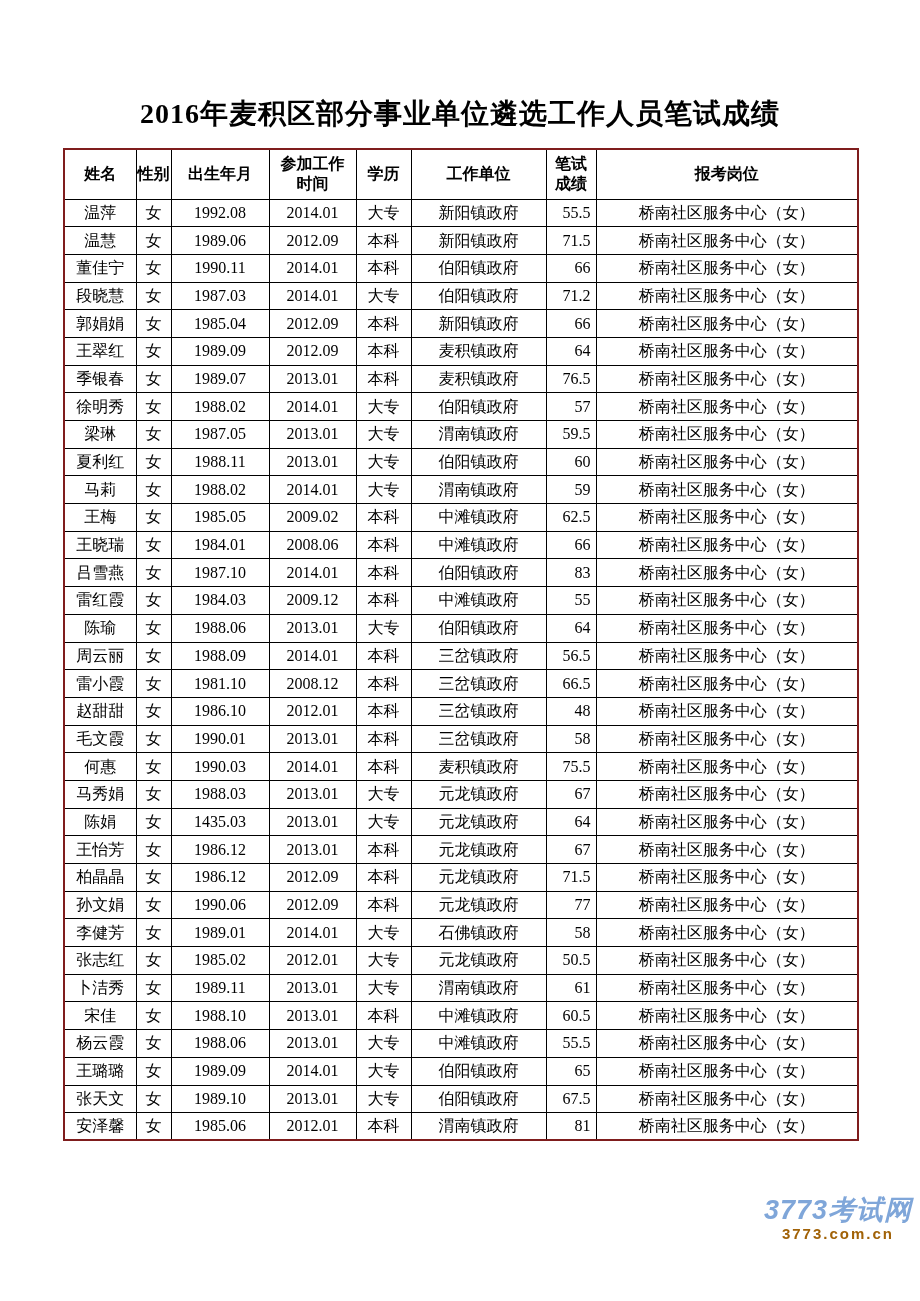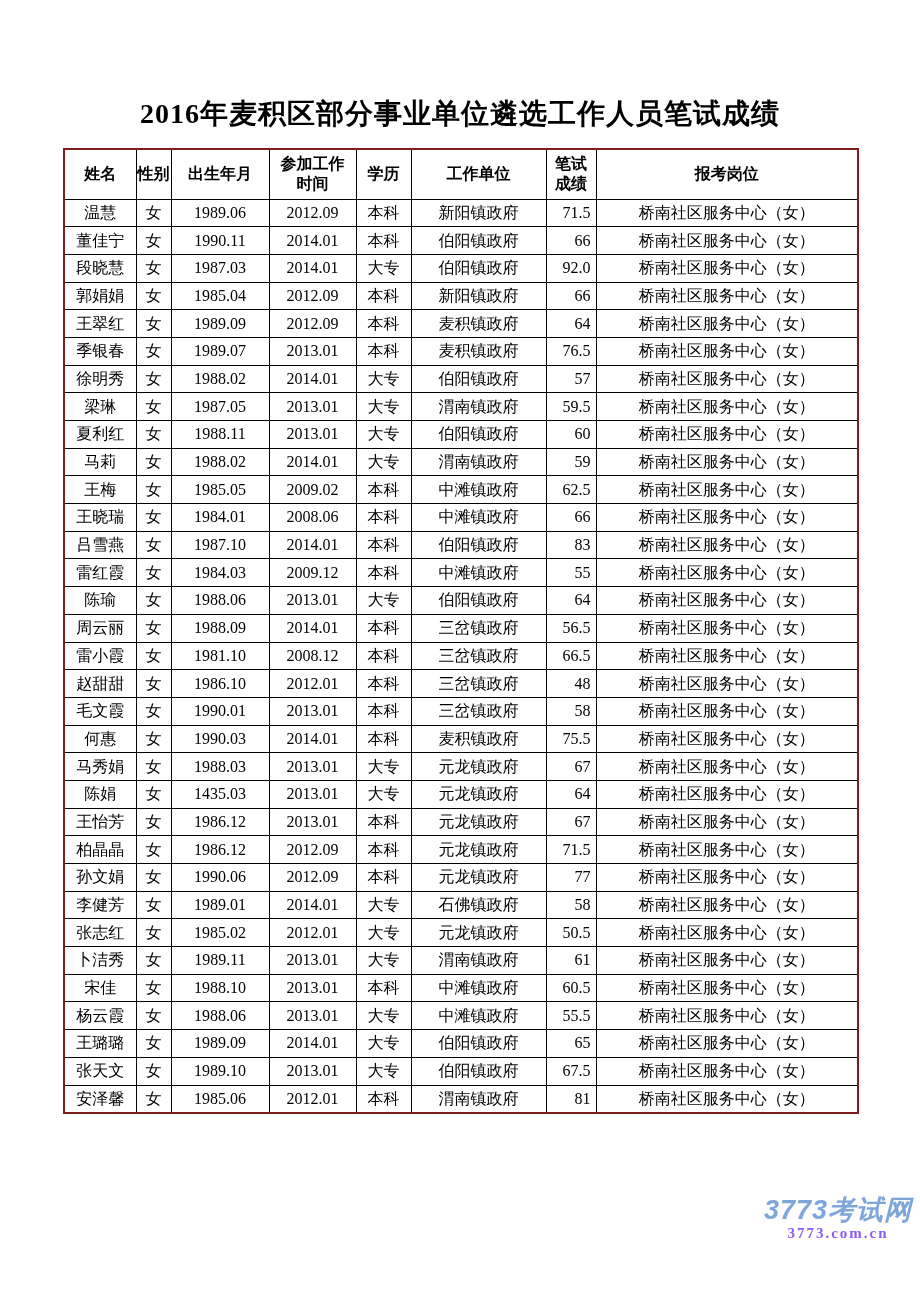--- a/index.html
+++ b/index.html
@@ -119,20 +119,30 @@
 时间</th>
           <th>学历</th>
           <th>工作单位</th>
           <th>笔试
 成绩</th>
           <th>报考岗位</th>
         </tr>
     </thead>
     <tbody>
         <tr>
+          <td class="c0">温萍</td>
+          <td class="c1">女</td>
+          <td class="c2">1992.08</td>
+          <td class="c3">2014.01</td>
+          <td class="c4">大专</td>
+          <td class="c5">新阳镇政府</td>
+          <td class="c6">55.5</td>
+          <td class="c7">桥南社区服务中心（女）</td>
+        </tr>
+        <tr>
           <td class="c0">温慧</td>
           <td class="c1">女</td>
           <td class="c2">1989.06</td>
           <td class="c3">2012.09</td>
           <td class="c4">本科</td>
           <td class="c5">新阳镇政府</td>
           <td class="c6">71.5</td>
           <td class="c7">桥南社区服务中心（女）</td>
         </tr>
         <tr>
@@ -145,21 +155,21 @@
           <td class="c6">66</td>
           <td class="c7">桥南社区服务中心（女）</td>
         </tr>
         <tr>
           <td class="c0">段晓慧</td>
           <td class="c1">女</td>
           <td class="c2">1987.03</td>
           <td class="c3">2014.01</td>
           <td class="c4">大专</td>
           <td class="c5">伯阳镇政府</td>
-          <td class="c6">92.0</td>
+          <td class="c6">71.2</td>
           <td class="c7">桥南社区服务中心（女）</td>
         </tr>
         <tr>
           <td class="c0">郭娟娟</td>
           <td class="c1">女</td>
           <td class="c2">1985.04</td>
           <td class="c3">2012.09</td>
           <td class="c4">本科</td>
           <td class="c5">新阳镇政府</td>
           <td class="c6">66</td>
@@ -453,16 +463,16 @@
           <td class="c4">本科</td>
           <td class="c5">渭南镇政府</td>
           <td class="c6">81</td>
           <td class="c7">桥南社区服务中心（女）</td>
         </tr>
       </tbody>
   </table>
 
   <div class="watermark">
     <span class="wm-name" style="color: rgb(127, 166, 217);">3773考试网</span>
-    <span class="wm-url" style="color: #8b5cf6; font-family: Liberation Serif, serif;">3773.com.cn</span>
+    <span class="wm-url" style="color: #a16207;">3773.com.cn</span>
   </div>
 
 </div>
 
 </body></html>

